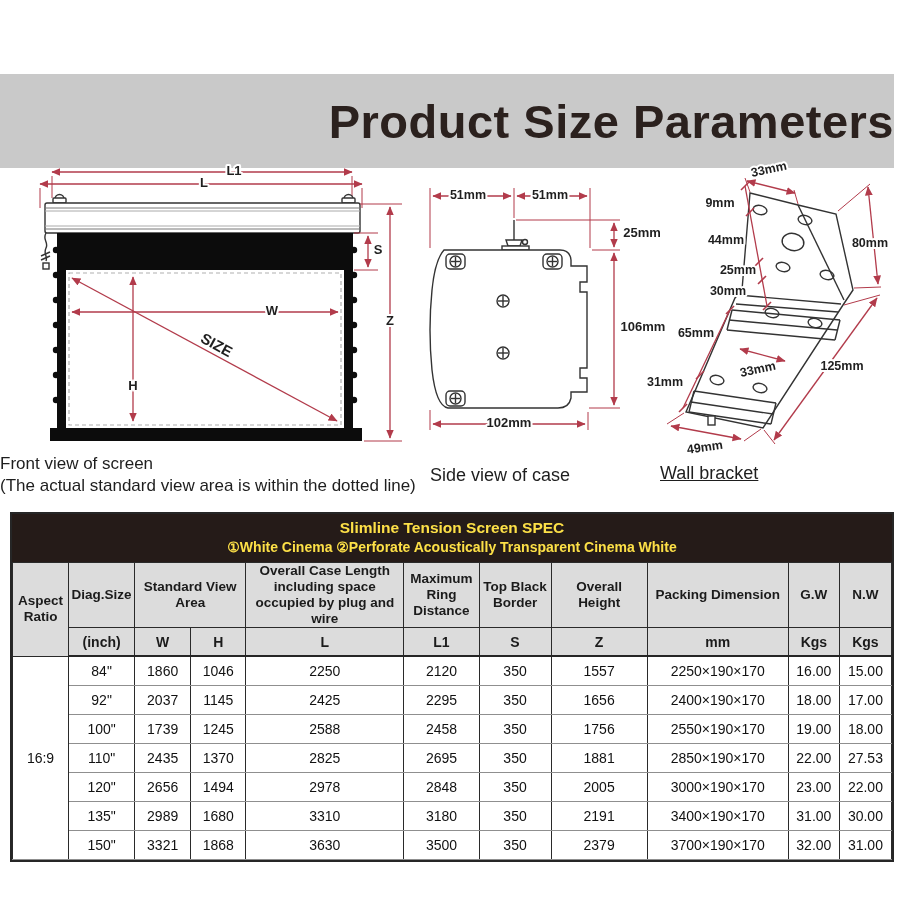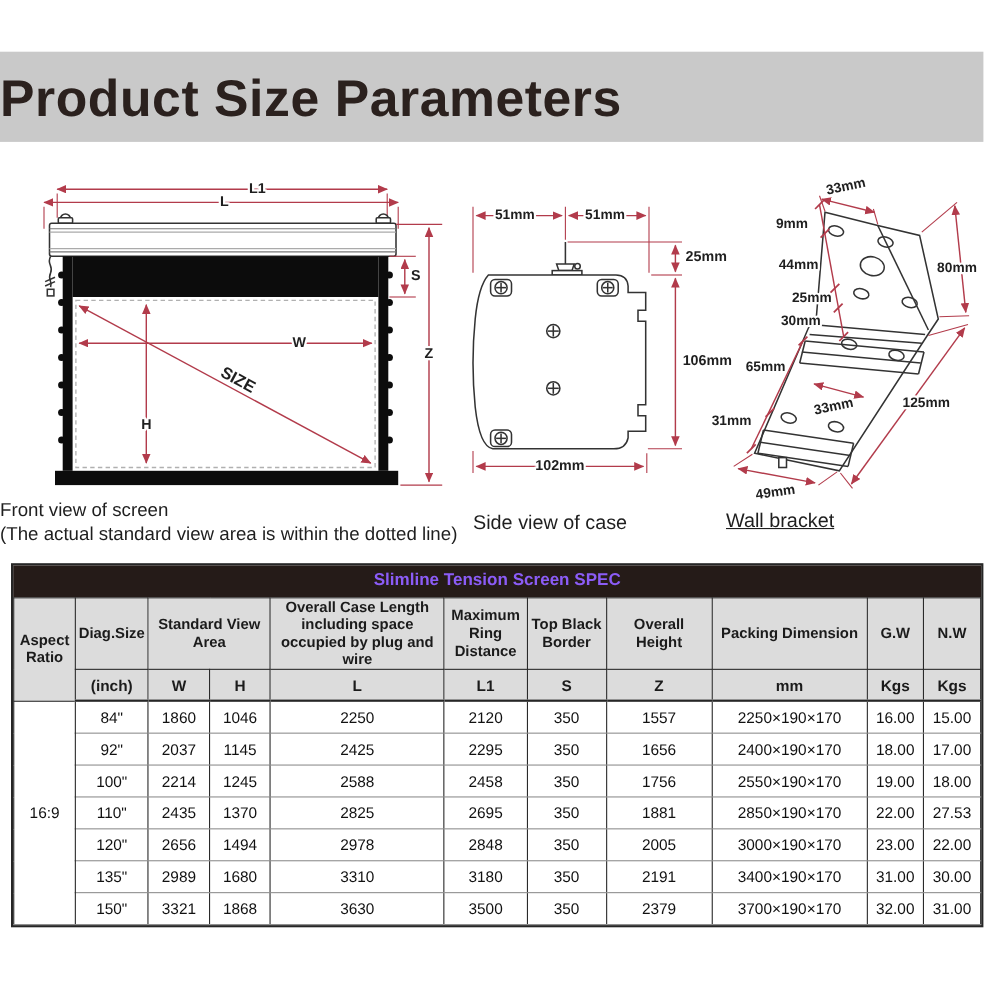--- a/index.html
+++ b/index.html
@@ -1,21 +1,21 @@
 <!DOCTYPE html>
 <html><head>
 <meta charset="utf-8">
 <style>
   html,body{margin:0;padding:0;background:#fff;}
   #page{position:relative;width:900px;height:900px;background:#ffffff;overflow:hidden;
         font-family:"Liberation Sans", sans-serif;color:#222;}
 
   
-  .banner{position:absolute;left:0;top:47px;width:894px;height:82px;background:#c9c9c9;
-          display:flex;align-items:center;justify-content:flex-start;}
+  .banner{position:absolute;left:0;top:74px;width:894px;height:94px;background:#c9c9c9;
+          display:flex;align-items:center;justify-content:flex-end;}
   .banner h1{margin:0;font-size:47px;font-weight:bold;color:#2b211e;letter-spacing:.5px;}
 
   
   .cap{position:absolute;text-align:left;color:#1e1e1e;}
   .cap-front{left:0;top:453px;width:437px;font-size:17px;line-height:22px;}
   .cap-side{left:430px;top:465px;width:195px;font-size:18px;}
   .cap-bracket{left:660px;top:463px;width:195px;font-size:18px;text-decoration:underline;}
 
   
   svg{position:absolute;overflow:visible;}
@@ -25,21 +25,21 @@
   .dim{stroke:#b23b4b;stroke-width:1.3;fill:none;}
   .ext{stroke:#b23b4b;stroke-width:1;fill:none;}
   .tick{stroke:#b23b4b;stroke-width:1.6;}
   .lblB{font-family:"Liberation Sans",sans-serif;font-weight:bold;font-size:13px;fill:#1f1f1f;
         paint-order:stroke;stroke:#fff;stroke-width:4px;stroke-linejoin:round;
         text-anchor:middle;dominant-baseline:middle;}
   .lblS{font-size:12.5px;}
 
   
   .spec{position:absolute;left:10px;top:512px;width:880px;border:2px solid #262626;}
-  .spec-head{background:#251b18;color:#8b5cf6;text-align:center;padding:4px 0 5px 0;}
+  .spec-head{background:#251b18;color:#fde047;text-align:center;padding:4px 0 5px 0;}
   .spec-head .t1{font-size:15.5px;font-weight:bold;line-height:20px;}
   .spec-head .t2{font-size:14px;font-weight:bold;line-height:19px;}
   table.grid{border-collapse:collapse;width:100%;table-layout:fixed;}
   table.grid th,table.grid td{border:1px solid #2a2a2a;text-align:center;vertical-align:middle;
         padding:0 2px;overflow:hidden;}
   table.grid thead th{background:#dcdcdc;font-size:13.5px;font-weight:bold;color:#1b1b1b;line-height:16px;}
   table.grid tr.hdr th{height:60px;}
   table.grid tr.units th{height:27px;font-size:14px;border-bottom:2px solid #262626;}
   table.grid tbody td{background:#fff;font-size:14px;color:#111;height:28px;
         border-top:1px solid #8f8f8f;border-bottom:1px solid #8f8f8f;}
@@ -266,20 +266,21 @@
   <div class="cap cap-front">
     <div>Front view of screen</div>
     <div>(The actual standard view area is within the dotted line)</div>
   </div>
   <div class="cap cap-side">Side view of case</div>
   <div class="cap cap-bracket">Wall bracket</div>
 
   <div class="spec">
     <div class="spec-head">
       <div class="t1">Slimline Tension Screen SPEC</div>
+      <div class="t2">①White Cinema ②Perforate Acoustically Transparent Cinema White</div>
     </div>
     <table class="grid">
       <colgroup>
         <col style="width:56px">
           <col style="width:66px">
           <col style="width:56px">
           <col style="width:55px">
         <col style="width:158px">
           <col style="width:75px">
           <col style="width:72px">
@@ -335,21 +336,21 @@
             <td>2425</td>
             <td>2295</td>
             <td>350</td>
             <td>1656</td>
             <td>2400×190×170</td>
             <td>18.00</td>
             <td>17.00</td>
           </tr>
           <tr>
             <td>100"</td>
-            <td>2214</td>
+            <td>1739</td>
             <td>1245</td>
             <td>2588</td>
             <td>2458</td>
             <td>350</td>
             <td>1756</td>
             <td>2550×190×170</td>
             <td>19.00</td>
             <td>18.00</td>
           </tr>
           <tr>

